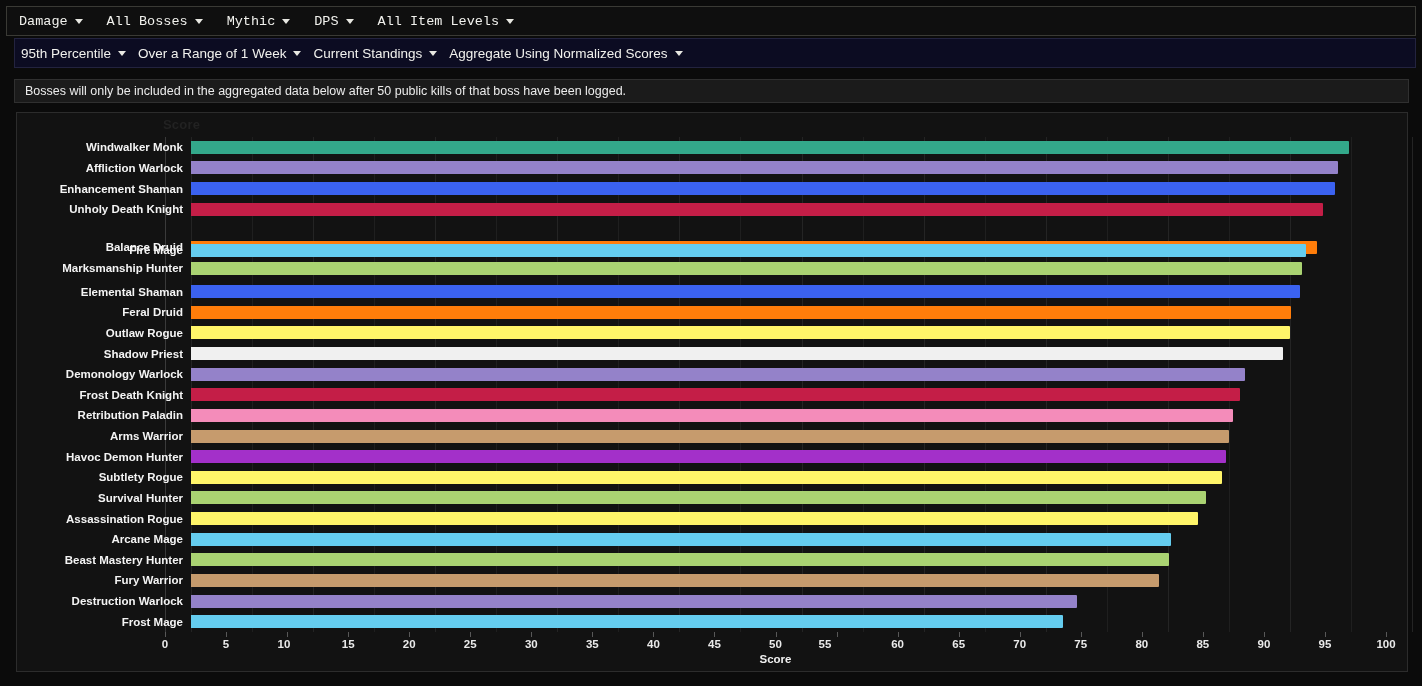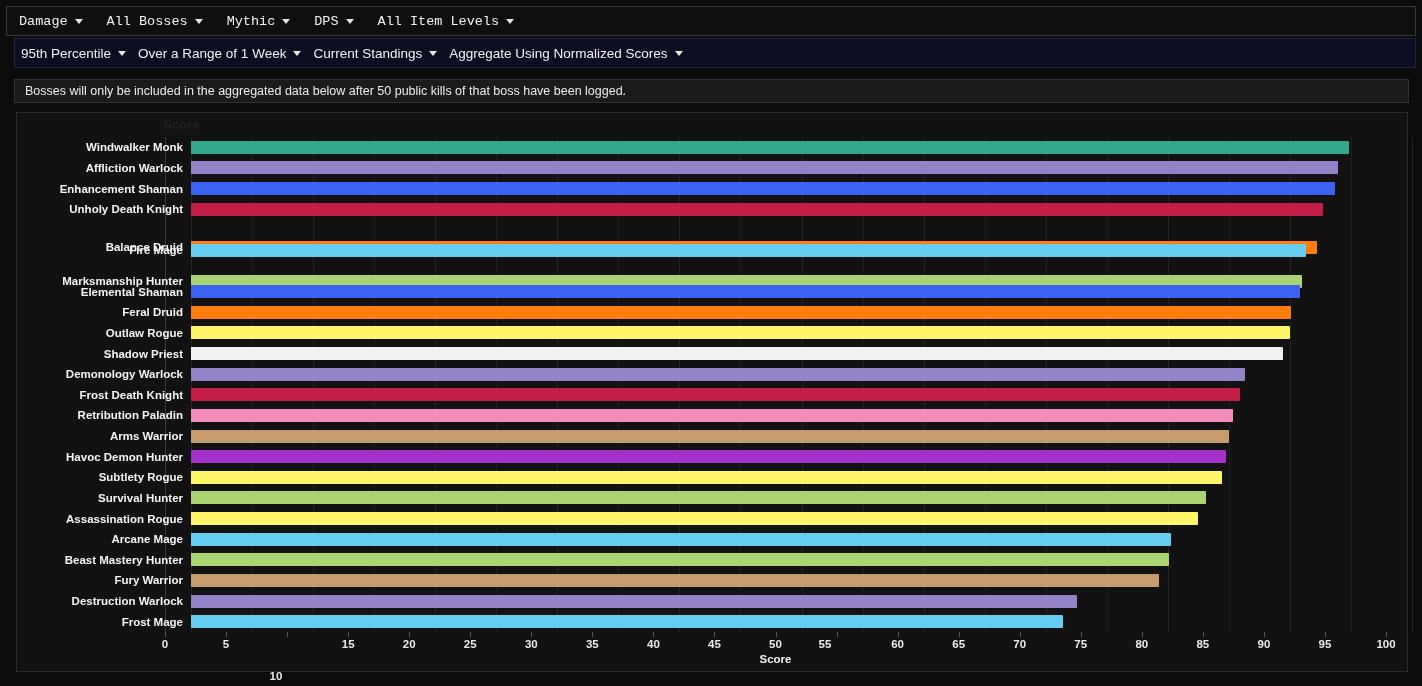--- a/index.html
+++ b/index.html
@@ -241,21 +241,21 @@
             <div class="bar" title="Unholy Death Knight: 92.7" style="width: 1131.87px; height: 13px; top: 3.5px; background: rgb(196, 30, 71);"></div>
           </div>
           <div class="bar-row" style="top: 100px; width: 1221px;">
             <div class="bar-label">Balance Druid</div>
             <div class="bar" title="Balance Druid: 92.2" style="width: 1125.76px; height: 13px; top: 3.5px; background: rgb(255, 125, 10);"></div>
           </div>
           <div class="bar-row" style="top: 103.438px; width: 1221px;">
             <div class="bar-label">Fire Mage</div>
             <div class="bar" title="Fire Mage: 91.3" style="width: 1114.77px; height: 13px; top: 3.5px; background: rgb(101, 205, 239);"></div>
           </div>
-          <div class="bar-row" style="top: 134px; width: 1221px;">
+          <div class="bar-row" style="top: 121px; width: 1221px;">
             <div class="bar-label">Marksmanship Hunter</div>
             <div class="bar" title="Marksmanship Hunter: 91" style="width: 1111.11px; height: 13px; top: 3.5px; background: rgb(170, 211, 114);"></div>
           </div>
           <div class="bar-row" style="top: 144.688px; width: 1221px;">
             <div class="bar-label">Elemental Shaman</div>
             <div class="bar" title="Elemental Shaman: 90.8" style="width: 1108.67px; height: 13px; top: 3.5px; background: rgb(59, 98, 240);"></div>
           </div>
           <div class="bar-row" style="top: 165.312px; width: 1221px;">
             <div class="bar-label">Feral Druid</div>
             <div class="bar" title="Feral Druid: 90.1" style="width: 1100.12px; height: 13px; top: 3.5px; background: rgb(255, 125, 10);"></div>
@@ -320,21 +320,21 @@
             <div class="bar-label">Frost Mage</div>
             <div class="bar" title="Frost Mage: 71.4" style="width: 871.794px; height: 13px; top: 3.5px; background: rgb(101, 205, 239);"></div>
           </div>
         </div>
       <div id="x-axis">
           <div class="tick" style="left: 0px;"></div>
           <div class="tick-label" style="left: 0px;">0</div>
           <div class="tick" style="left: 61.05px;"></div>
           <div class="tick-label" style="left: 61.05px;">5</div>
           <div class="tick" style="left: 122.1px;"></div>
-          <div class="tick-label" style="left: 111px; margin-top: 32px;">10</div>
+          <div class="tick-label" style="left: 119px;">10</div>
           <div class="tick" style="left: 183.15px;"></div>
           <div class="tick-label" style="left: 183.15px;">15</div>
           <div class="tick" style="left: 244.2px;"></div>
           <div class="tick-label" style="left: 244.2px;">20</div>
           <div class="tick" style="left: 305.25px;"></div>
           <div class="tick-label" style="left: 305.25px;">25</div>
           <div class="tick" style="left: 366.3px;"></div>
           <div class="tick-label" style="left: 366.3px;">30</div>
           <div class="tick" style="left: 427.35px;"></div>
           <div class="tick-label" style="left: 427.35px;">35</div>

